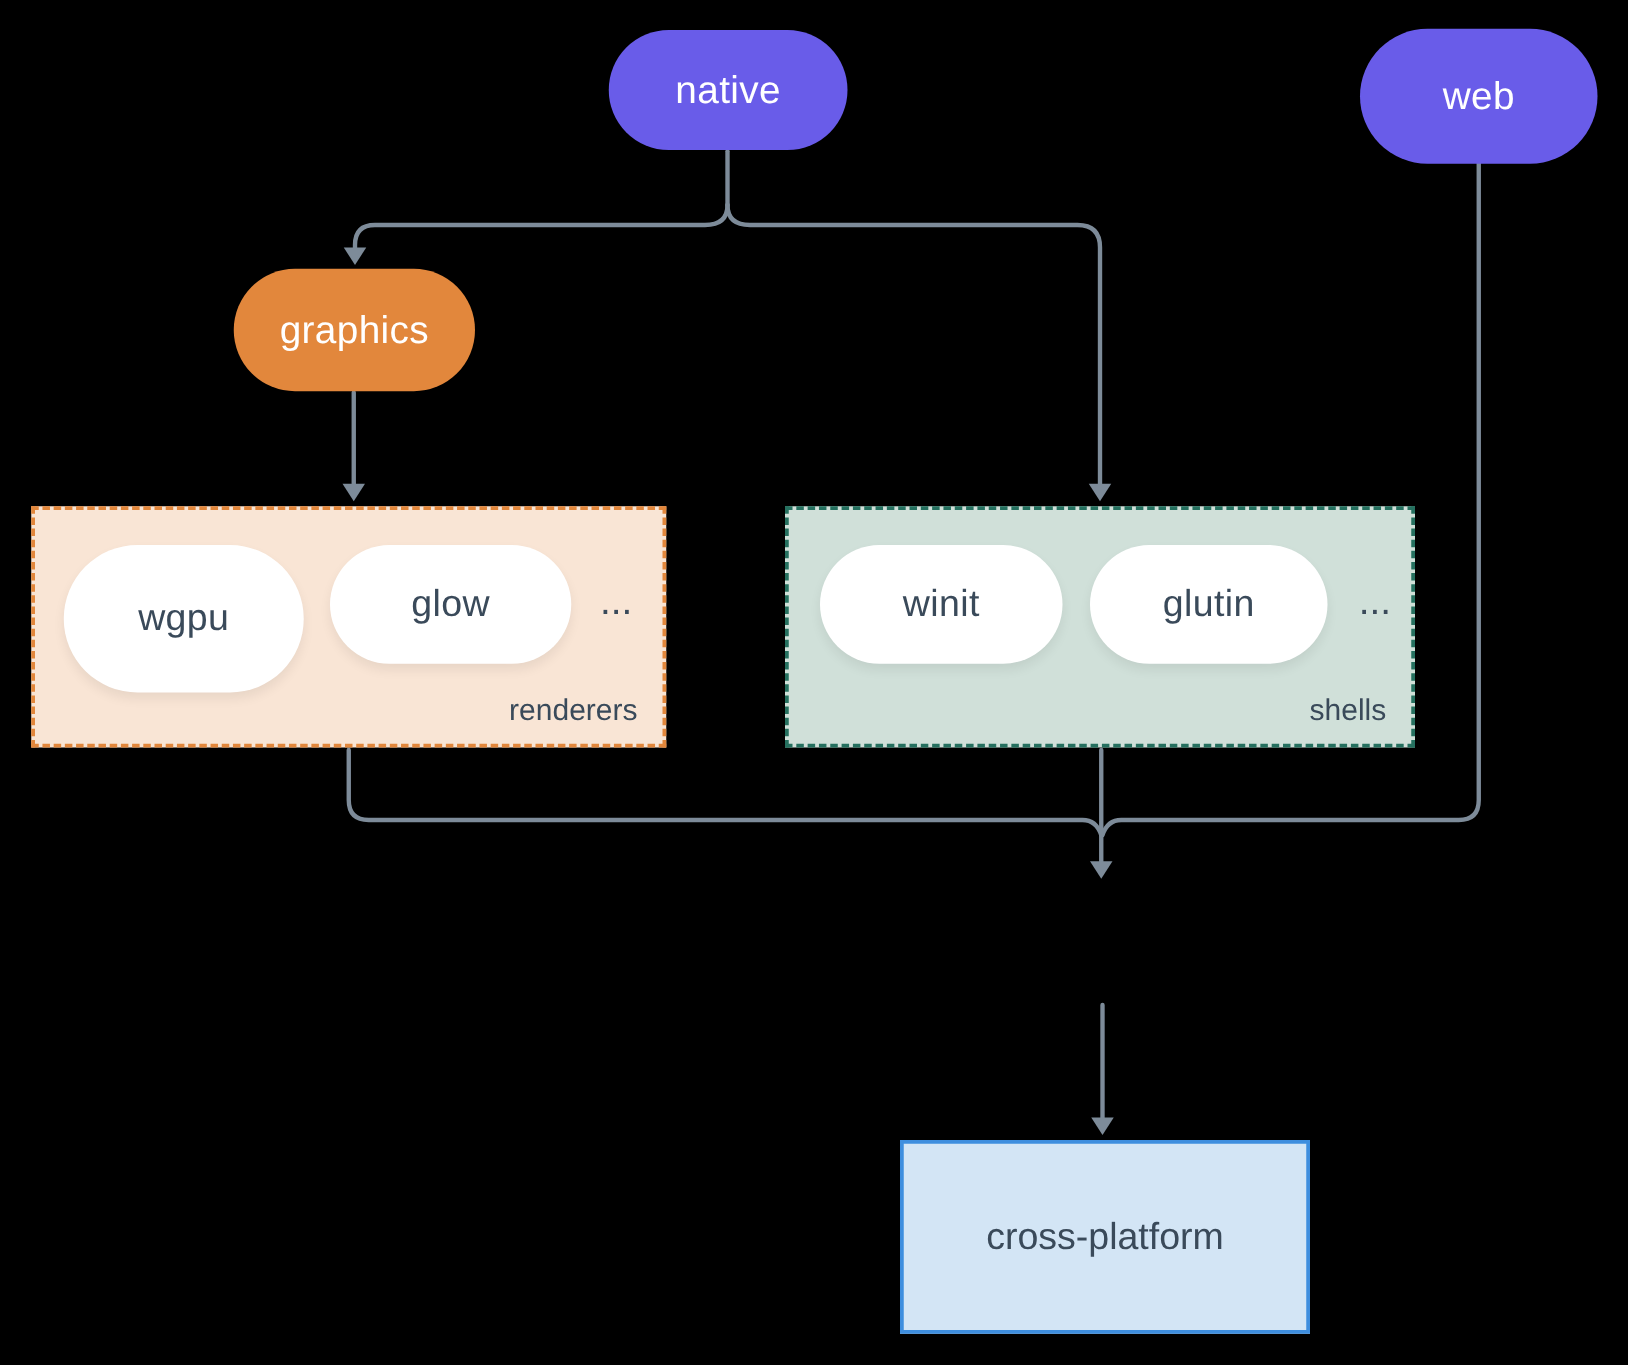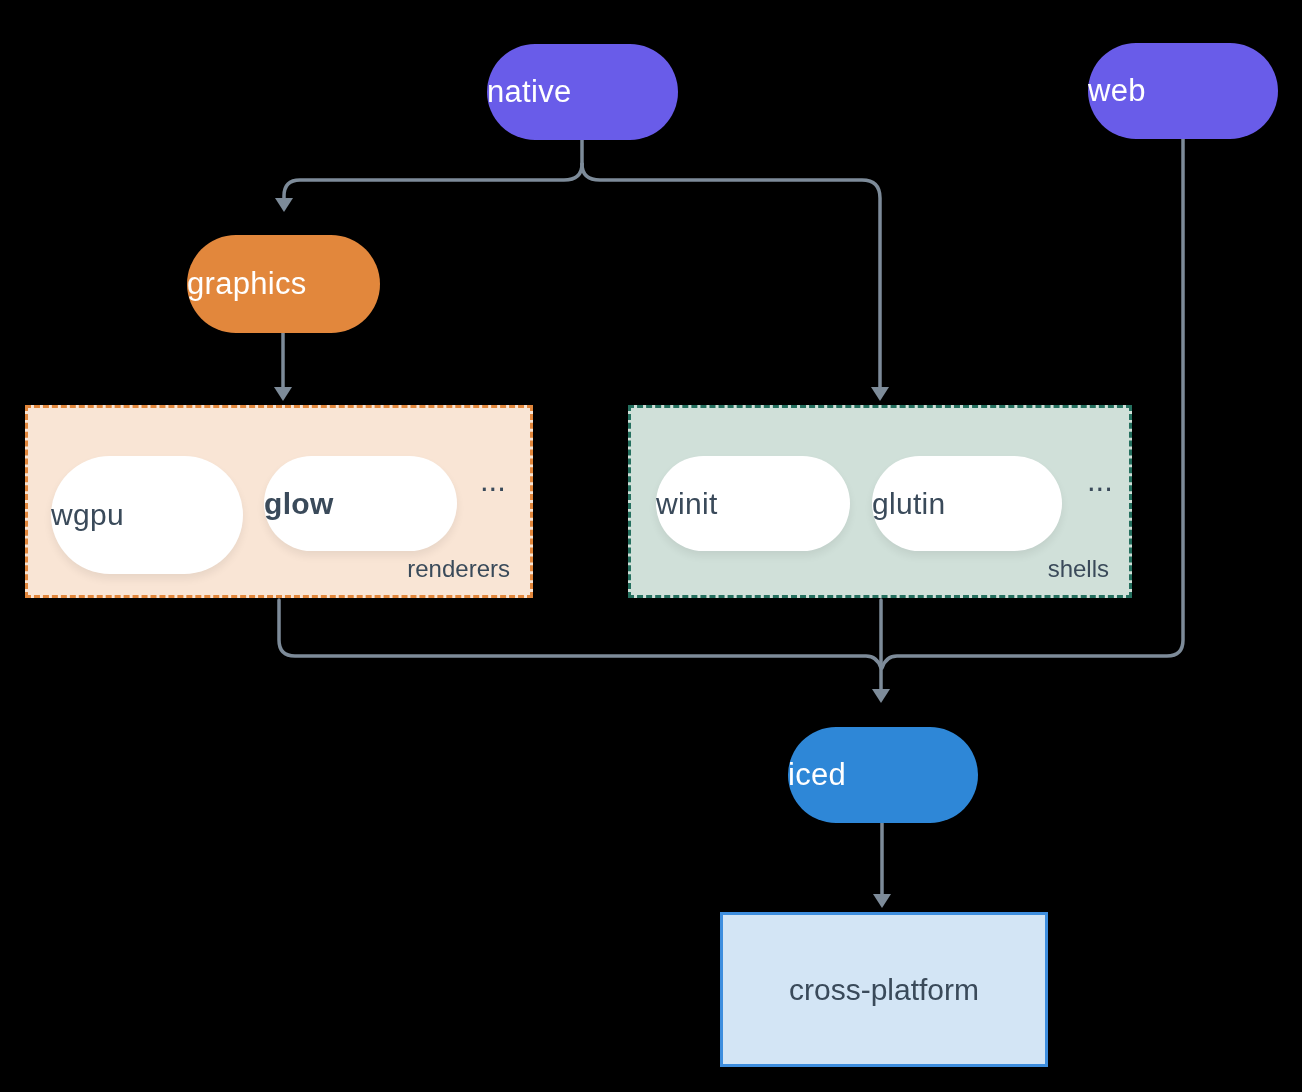--- a/index.html
+++ b/index.html
@@ -14,22 +14,22 @@
     position:relative; width:1302px; height:1092px;
     background:var(--background);
     font-family:"Liberation Sans", sans-serif;
     overflow:hidden;
   }
   svg.connectors { position:absolute; left:0; top:0; width:1302px; height:1092px; }
   svg.connectors path { fill:none; stroke:var(--line); stroke-width:3.5; stroke-linecap:round; }
   svg.connectors polygon { fill:var(--line); stroke:none; }
 
   .pill {
-    position:absolute; display:flex; align-items:center; justify-content:flex-start;
-    border-radius:999px; font-size:31px; letter-spacing:0.3px; color:#ffffff;margin-top:20px;
+    position:absolute; display:flex; align-items:center; justify-content:center;
+    border-radius:999px; font-size:31px; letter-spacing:0.3px; color:#ffffff;
   }
   .pill.purple { background:var(--purple); }
   .pill.orange { background:var(--orange); }
   .pill.blue   { background:var(--blue); }
   .pill.white  {
     background:#ffffff; color:var(--slate); font-size:30px;
     box-shadow:0 5px 9px rgba(0,0,0,0.07);
   }
 
   .group { position:absolute; border:3px dashed; box-sizing:border-box; }
@@ -72,51 +72,48 @@
     <polygon points="872,689 890,689 881,703"></polygon>
 
     <path d="M882 804 L882 894"></path>
     <polygon points="873,894 891,894 882,908"></polygon>
   </svg>
 
   <div class="pill purple" style="left:487px; top:24px; width:191px; height:96px;">
     <span>native</span>
   </div>
 
-  <div class="pill purple" style="left:1088px; top:23px; width:190px; height:96px;">
+  <div class="pill purple" style="left:1088px; top:23px; width:190px; height:108px;">
     <span>web</span>
   </div>
 
   <div class="pill orange" style="left:187px; top:215px; width:193px; height:98px;">
     <span>graphics</span>
   </div>
 
   <div class="group renderers" style="left:25px; top:405px; width:508px; height:193px;">
     <div class="pill white" style="left:23px; top:28px; width:192px; height:118px;">
       <span>wgpu</span>
     </div>
-    <div class="pill white" style="left:236px; top:28px; width:193px; height:95px;font-weight:bold;">
+    <div class="pill white" style="left:236px; top:28px; width:193px; height:95px;">
       <span>glow</span>
     </div>
     <div class="ellipsis" style="left:452px; top:55px;">...</div>
     <div class="group-label">renderers</div>
   </div>
 
   <div class="group shells" style="left:628px; top:405px; width:504px; height:193px;">
     <div class="pill white" style="left:25px; top:28px; width:194px; height:95px;">
       <span>winit</span>
     </div>
     <div class="pill white" style="left:241px; top:28px; width:190px; height:95px;">
       <span>glutin</span>
     </div>
     <div class="ellipsis" style="left:456px; top:55px;">...</div>
     <div class="group-label">shells</div>
   </div>
 
-  <div class="pill blue" style="left:788px; top:707px; width:190px; height:96px;">
-    <span>iced</span>
-  </div>
 
   <div class="app-box" style="left:720px; top:912px; width:328px; height:155px;">
     <span>cross-platform</span>
   </div>
 
 </div>
 
 </body></html>

